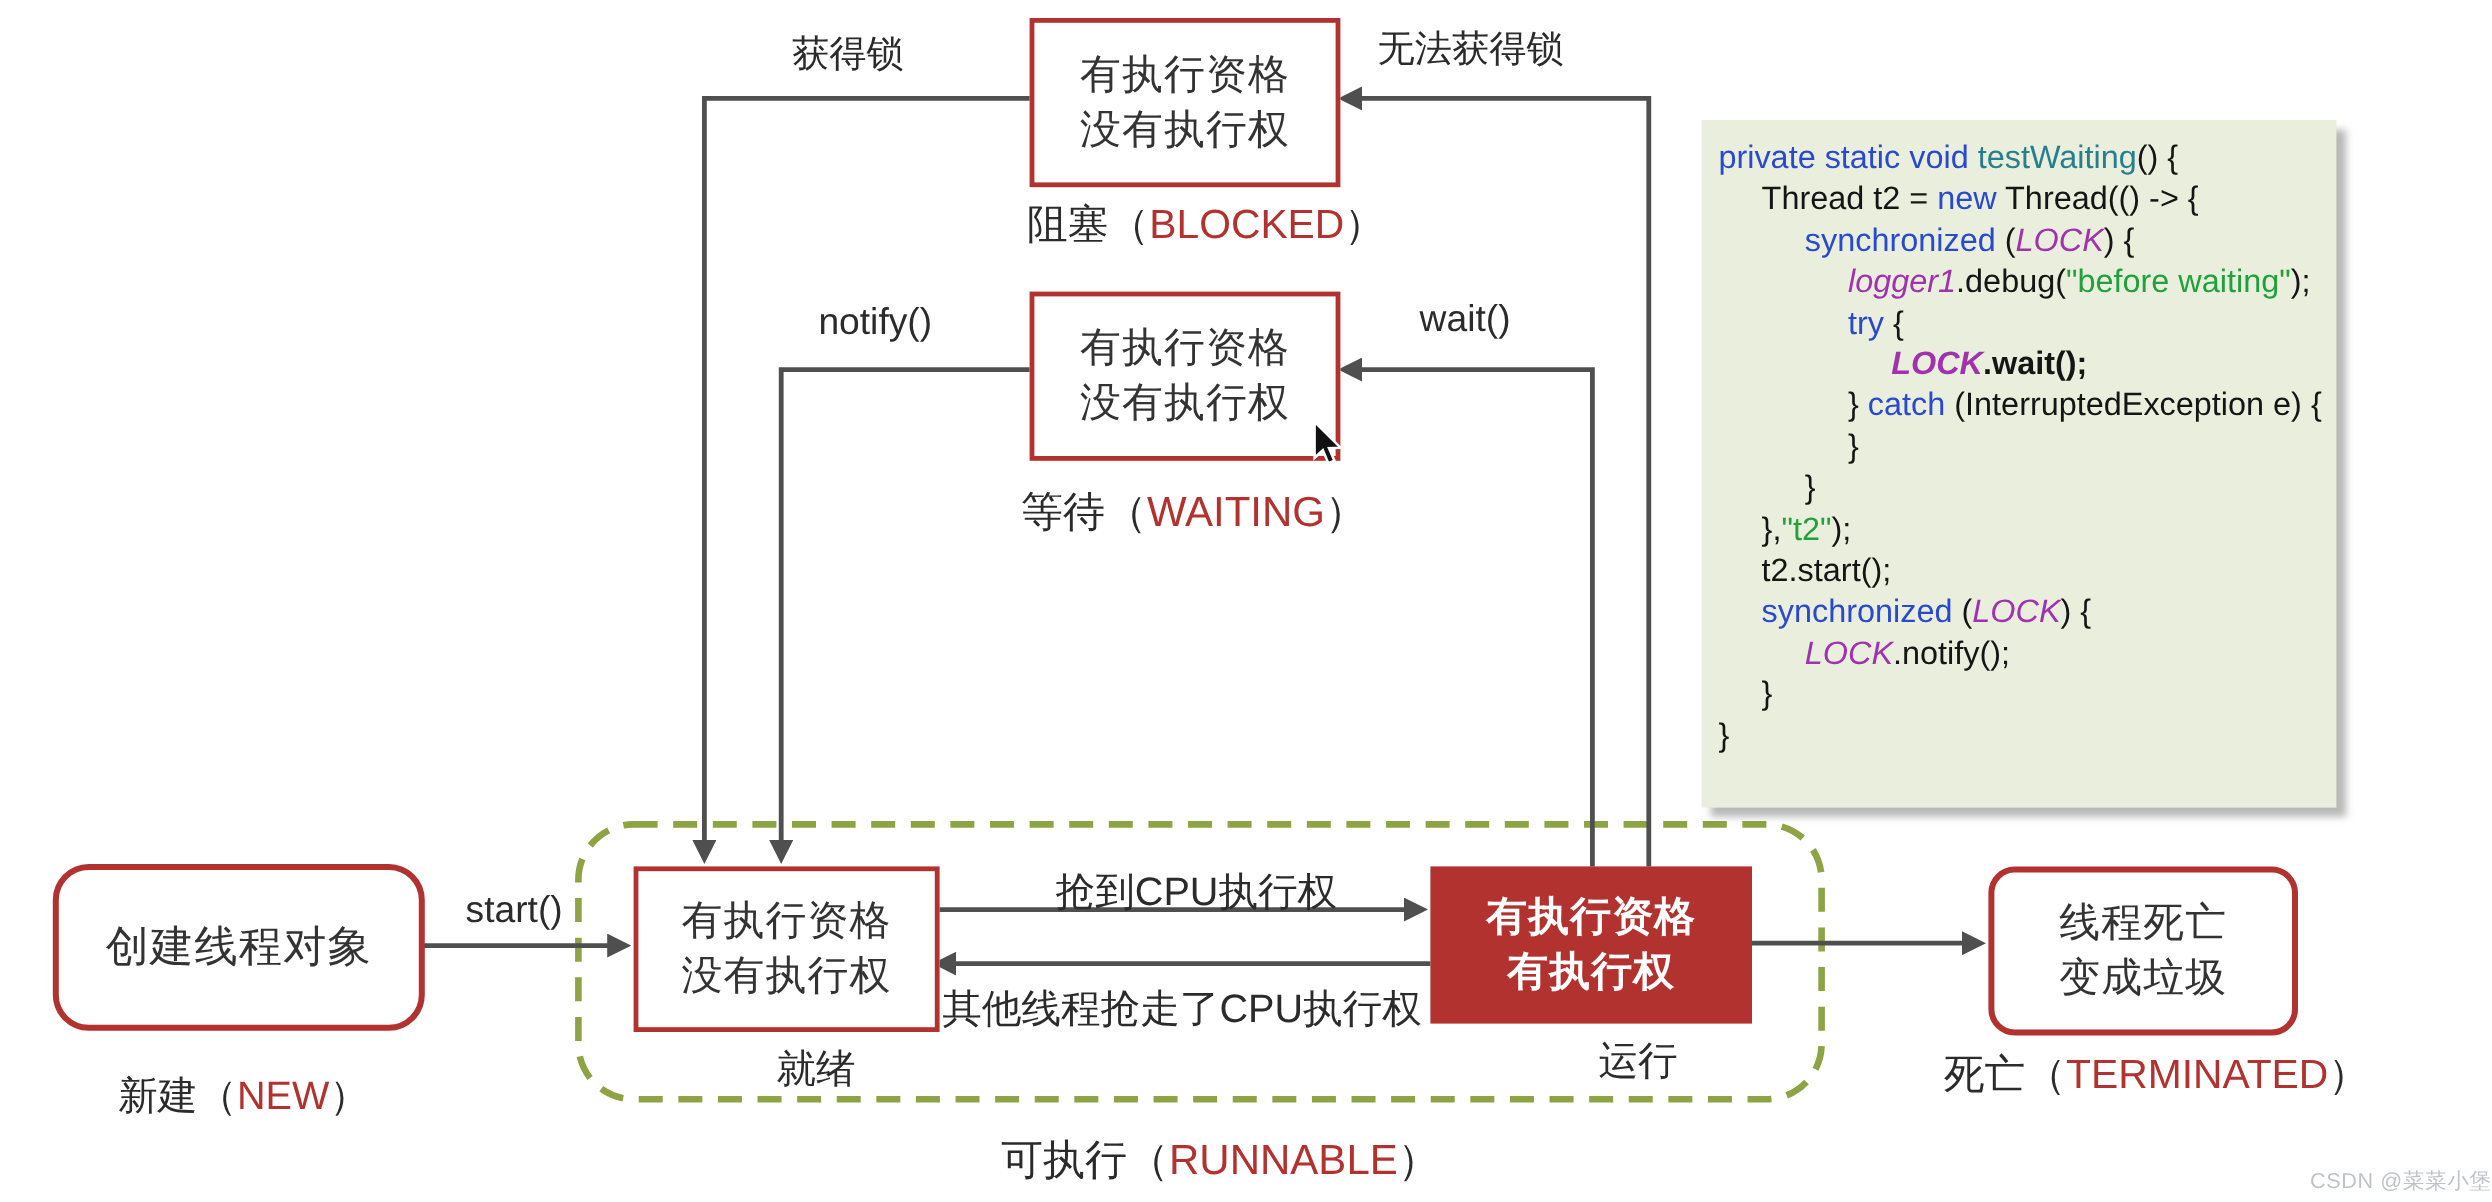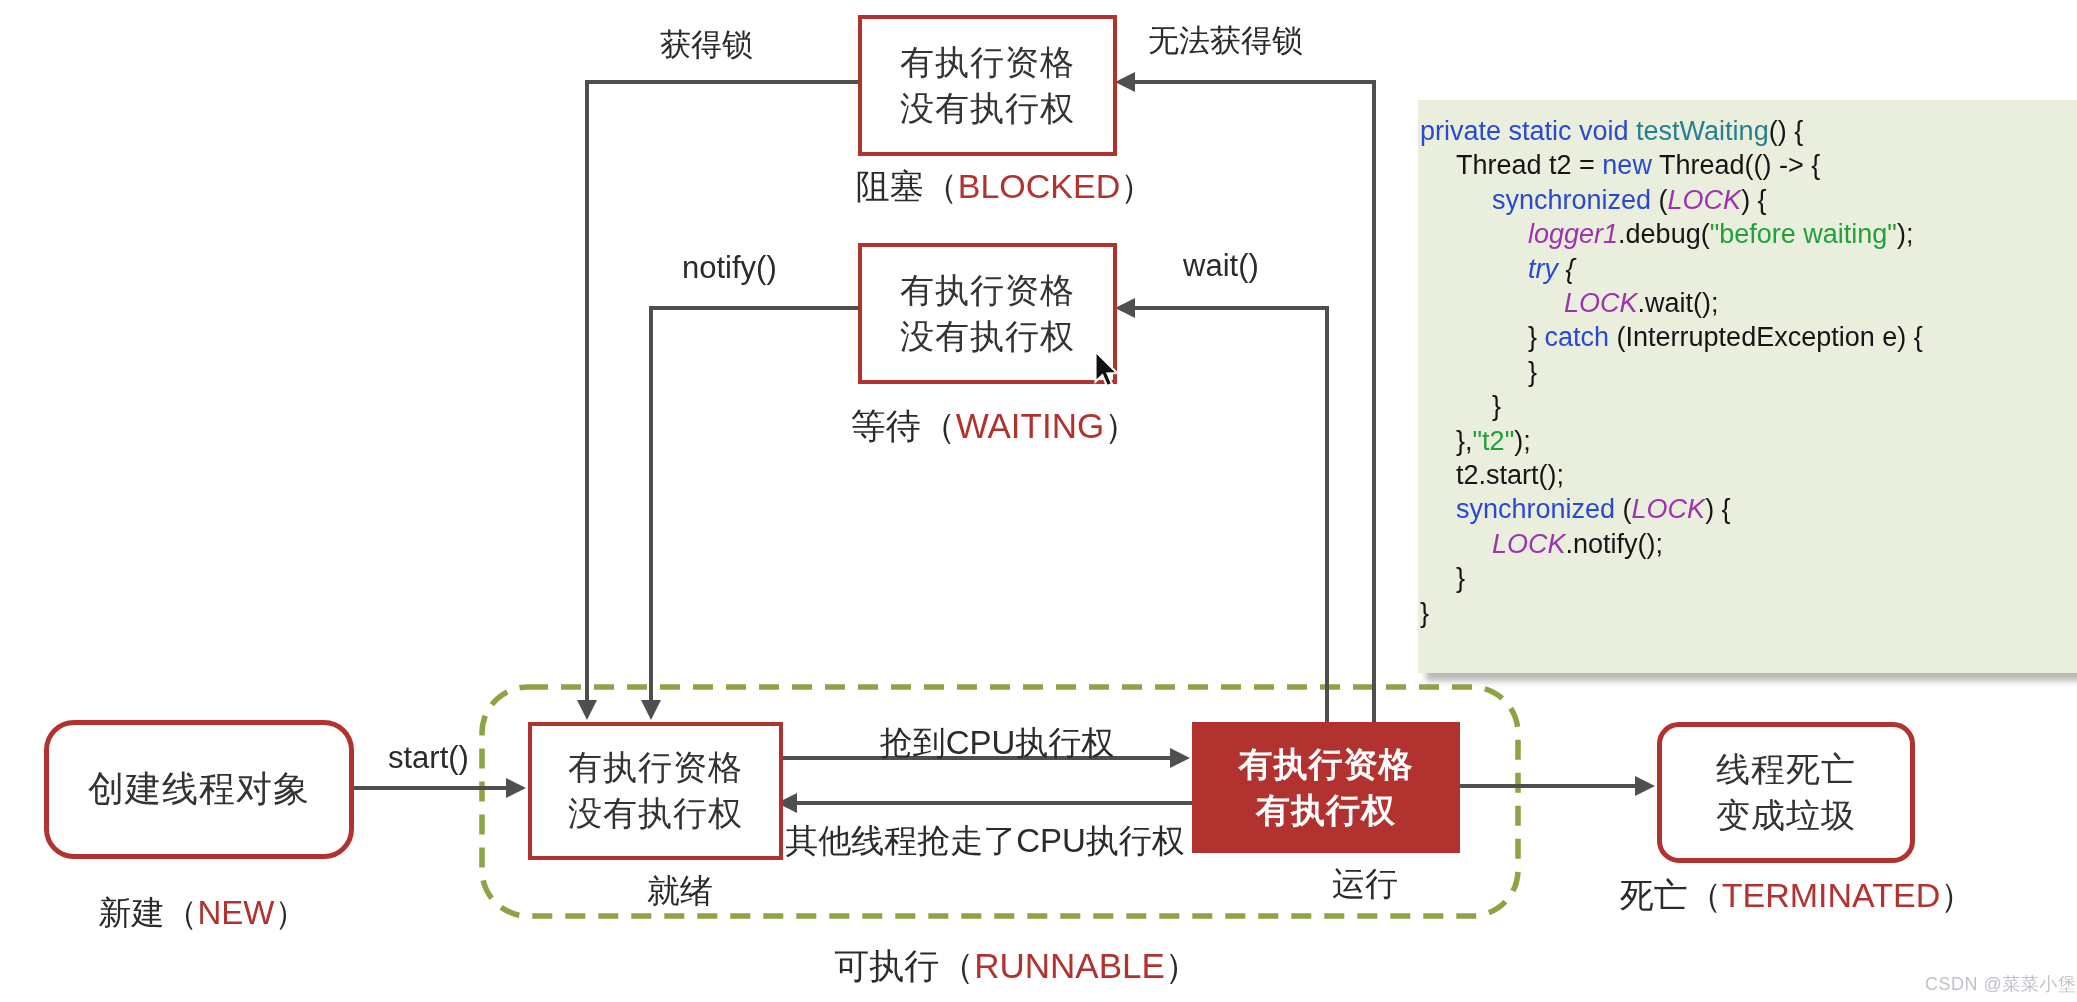--- a/index.html
+++ b/index.html
@@ -16,23 +16,23 @@
              display:flex;flex-direction:column;justify-content:center;
              font-size:34px;line-height:1.34;color:var(--boxink);text-align:center;letter-spacing:1px;}
   .state-box.filled{background:var(--red);color:#ffffff;font-weight:600;border:none;}
   .state-box.rounded-lg{border-radius:30px;border-width:5px;}
   .state-box.rounded-md{border-radius:22px;border-width:5px;}
 
   .lbl{position:absolute;white-space:nowrap;color:var(--ink);}
   .lbl .en-red{color:var(--red);}
   .center{transform:translateX(-50%);}
 
-  #code-block{position:absolute;left:1418px;top:100px;width:659px;height:573px;
+  #code-block{position:absolute;left:1418px;top:100px;width:529px;height:573px;
               background:var(--codebg);box-shadow:8px 8px 6px rgba(125,125,125,0.55);
-              padding:14px 0 0 2px;box-sizing:border-box;font-size:27px;line-height:34.4px;
+              padding:14px 0 0 14px;box-sizing:border-box;font-size:27px;line-height:34.4px;
               color:var(--plain);}
   .code-line{white-space:pre;}
   .tk-k{color:var(--kblue);}
   .tk-m{color:var(--mteal);}
   .tk-v{color:var(--vpurple);font-style:italic;margin-top:48px;}
   .tk-s{color:var(--sgreen);}
   .tk-p{color:var(--plain);}
 
   #watermark{position:absolute;left:1925px;top:972px;font-size:18px;color:var(--wm);letter-spacing:0.5px;}
   #mouse-cursor{position:absolute;left:1094px;top:350px;}
@@ -119,22 +119,22 @@
 
   <div class="lbl center" style="left:1017px;top:943px;font-size:35px;">
     <span>可执行</span><span>（</span><span class="en-red">RUNNABLE</span><span>）</span>
   </div>
 
   <div id="code-block">
       <div class="code-line" style="padding-left: 0px;"><span class="tk-k">private static void </span><span class="tk-m">testWaiting</span><span class="tk-p">() {</span></div>
       <div class="code-line" style="padding-left: 36px;"><span class="tk-p">Thread t2 = </span><span class="tk-k">new</span><span class="tk-p"> Thread(() -&gt; {</span></div>
       <div class="code-line" style="padding-left: 72px;"><span class="tk-k">synchronized</span><span class="tk-p"> (</span><span class="tk-v">LOCK</span><span class="tk-p">) {</span></div>
       <div class="code-line" style="padding-left: 108px;"><span class="tk-v">logger1</span><span class="tk-p">.debug(</span><span class="tk-s">"before waiting"</span><span class="tk-p">);</span></div>
-      <div class="code-line" style="padding-left: 108px; font-style: italic;"><span class="tk-k">try</span><span class="tk-p"> {</span></div>
-      <div class="code-line" style="padding-left: 144px;"><span class="tk-v">LOCK</span><span class="tk-p">.wait();</span></div>
+      <div class="code-line" style="padding-left: 108px;"><span class="tk-k">try</span><span class="tk-p"> {</span></div>
+      <div class="code-line" style="padding-left: 144px; font-weight: bold;"><span class="tk-v">LOCK</span><span class="tk-p">.wait();</span></div>
       <div class="code-line" style="padding-left: 108px;"><span class="tk-p">} </span><span class="tk-k">catch</span><span class="tk-p"> (InterruptedException e) {</span></div>
       <div class="code-line" style="padding-left: 108px;"><span class="tk-p">}</span></div>
       <div class="code-line" style="padding-left: 72px;"><span class="tk-p">}</span></div>
       <div class="code-line" style="padding-left: 36px;"><span class="tk-p">},</span><span class="tk-s">"t2"</span><span class="tk-p">);</span></div>
       <div class="code-line" style="padding-left: 36px;"><span class="tk-p">t2.start();</span></div>
       <div class="code-line" style="padding-left: 36px;"><span class="tk-k">synchronized</span><span class="tk-p"> (</span><span class="tk-v">LOCK</span><span class="tk-p">) {</span></div>
       <div class="code-line" style="padding-left: 72px;"><span class="tk-v">LOCK</span><span class="tk-p">.notify();</span></div>
       <div class="code-line" style="padding-left: 36px;"><span class="tk-p">}</span></div>
       <div class="code-line" style="padding-left: 0px;"><span class="tk-p">}</span></div>
     </div>

